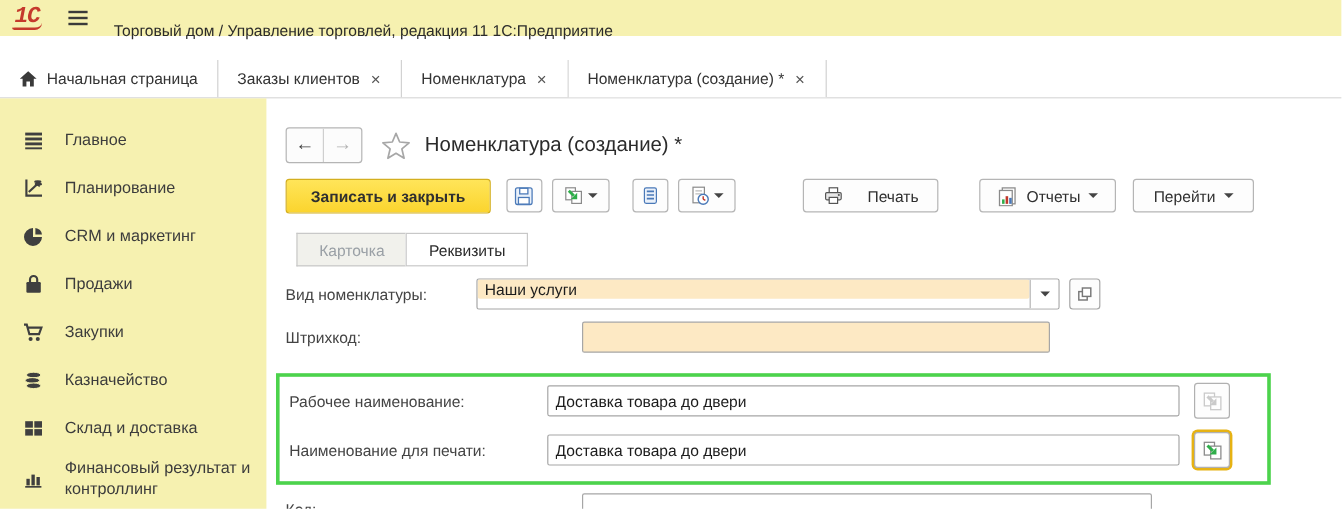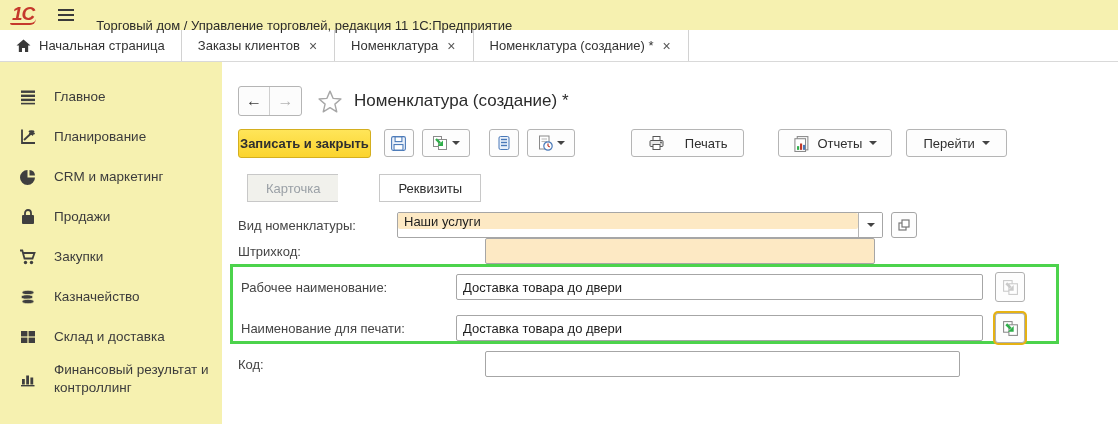--- a/index.html
+++ b/index.html
@@ -1,27 +1,27 @@
 <!DOCTYPE html>
 <html style="--topbar-bg: #f6f1b0; --sidebar-bg: #f6f1b0; --brand-red: #c5392c; --primary-btn-top: #ffe559; --primary-btn-bottom: #fbd42e; --field-required-bg: #fde9c4; --highlight-border: #4cd34c; --focus-ring: #e6b213;"><head>
 <meta charset="utf-8">
 <style>
   * { margin:0; padding:0; box-sizing:border-box; }
   html,body { width:1118px; height:424px; overflow:hidden;
     font-family:"Liberation Sans", sans-serif; background:#fff; }
 
   
   .topbar { height:30px; background:var(--topbar-bg,#f6f1b0); display:flex; align-items:center; padding:0 10px; }
-  .logo { color:var(--brand-red,#c5392c); font-family:Liberation Sans, sans-serif; font-weight:bold; font-style:italic; font-size:19px; letter-spacing:-1px; border-bottom:2px solid var(--brand-red,#c5392c); line-height:17px; padding:0 2px 1px 2px; border-radius:0 0 6px 2px; }
+  .logo { color:var(--brand-red,#c5392c); font-family:Liberation Mono, monospace; font-weight:bold; font-style:italic; font-size:19px; letter-spacing:-1px; border-bottom:2px solid var(--brand-red,#c5392c); line-height:17px; padding:0 2px 1px 2px; border-radius:0 0 6px 2px; }
   .hamburger { margin-left:22px; cursor:pointer; display:inline-block; }
   .hamburger span { display:block; width:16px; height:2px; background:#3a3a3a; margin:3px 0; }
   .topbar-title { margin-left:22px; font-size:13px; color:#2b2b2b;margin-top:20px; }
 
   
-  .tabbar { height:32px; background:#fff; border-bottom:1px solid #d9d9d9; display:flex; }
+  .tabbar { height:32px; background:#fff; border-bottom:1px solid #d9d9d9; display:flex;margin-top:20px; }
   .tab { display:flex; align-items:center; gap:8px; padding:0 16px; font-size:13px; color:#333;
          border-right:1px solid #d2d2d2; cursor:pointer; white-space:nowrap; }
   .tab .close { color:#555; font-size:14px; line-height:14px; padding:0 1px; }
   .tab.active { background:#fff; }
 
   
   .shell { display:flex; height:362px; }
   .sidebar { width:222px; background:var(--sidebar-bg,#f6f1b0); padding-top:15px; flex:none; }
   .side-item { display:flex; align-items:center; gap:17px; min-height:40px; padding:4px 10px 4px 19px;
                font-size:13.5px; color:#3c3c3c; cursor:pointer; line-height:18px; }
@@ -38,50 +38,50 @@
   .page-title { margin-left:12px; font-size:17px; color:#2b2b2b; }
 
   
   .toolbar { margin-top:12px; display:flex; align-items:center; height:30px; }
   .btn { height:28px; display:inline-flex; align-items:center; justify-content:center; gap:7px;
          background:#fdfdfd; border:1px solid #b5b5b5; border-radius:3px; font-size:13px; color:#2f2f2f;
          padding:0 12px; cursor:pointer; }
   .btn.icon-only { width:30px; padding:0; }
   .btn.icon-drop { width:48px; padding:0; gap:4px; }
   .btn-primary { background:linear-gradient(var(--primary-btn-top,#ffe559), var(--primary-btn-bottom,#fbd42e));
-                 border:1px solid #d4af1f; font-weight:bold; padding:0 1px; height:29px; }
+                 border:1px solid #d4af1f; font-weight:bold; padding:0 20px; height:29px; }
   .caret { width:0; height:0; border-left:4px solid transparent; border-right:4px solid transparent; border-top:4px solid #444; }
 
   
-  .formtabs { margin-top:16px; display:flex; margin-left:9px; height:28px;gap:41px; }
+  .formtabs { margin-top:16px; display:flex; margin-left:9px; height:28px; }
   .ftab { padding:0 18px; display:flex; align-items:center; font-size:13px; border:1px solid #c8c8c8; cursor:pointer; }
   .ftab.disabled { color:#9aa0a6; background:#f1f1ec; border-right:none; }
   .ftab.active { color:#2b2b2b; background:#fff; }
 
   
   .frow { display:flex; align-items:center; height:26px; }
   .frow .lbl { font-size:13px; color:#444; flex:none; }
   .fld { height:26px; border:1px solid #a6a6a6; border-radius:2px; font-size:13px; color:#1c1c1c;
          padding:0 6px; font-family:"Liberation Sans",sans-serif; background:#fff; }
   .fld.orange { background:var(--field-required-bg,#fde9c4); }
   .combo { display:flex; height:26px; border:1px solid #a6a6a6; border-radius:2px; overflow:hidden; }
   .combo input { border:none; height:16px; }
   .combo .dropseg { width:24px; background:#fff; border-left:1px solid #b5b5b5; display:flex; align-items:center; justify-content:center; cursor:pointer; }
   .sq-btn { width:26px; height:26px; background:#fdfdfd; border:1px solid #a6a6a6; border-radius:3px;
             display:flex; align-items:center; justify-content:center; cursor:pointer; }
   .copy-btn { width:30px; height:30px; background:#fdfdfd; border:1px solid #b0b0b0; border-radius:3px;
               display:flex; align-items:center; justify-content:center; cursor:pointer; }
   .copy-btn.disabled svg { filter:grayscale(1) opacity(.45); }
   .copy-btn.focused { box-shadow:0 0 0 2px var(--focus-ring,#e6b213); }
 
-  .hlbox { border:3px solid var(--highlight-border,#4cd34c); margin-left:-8px; 
-           padding:7px 0 0 8px; width:829px; }
+  .hlbox { border:3px solid var(--highlight-border,#4cd34c); margin-left:-8px; margin-top:17px;
+           padding:7px 0 13px 8px; width:829px; }
   .hlbox .frow + .frow { margin-top:15px; }
 
-  .row1 { margin-top:10px; } .row2 { } .row5 { margin-top:7px; }
+  .row1 { margin-top:10px; } .row2 { margin-top:10px; } .row5 { margin-top:7px; }
   .row1 .lbl { width:159px; } .row2 .lbl { width:247px; }
   .hlbox .lbl { width:215px; } .row5 .lbl { width:247px; }
 </style>
 </head>
 <body>
 
 <div class="topbar">
   <span class="logo">1С</span>
   <span class="hamburger">
       <span></span>

